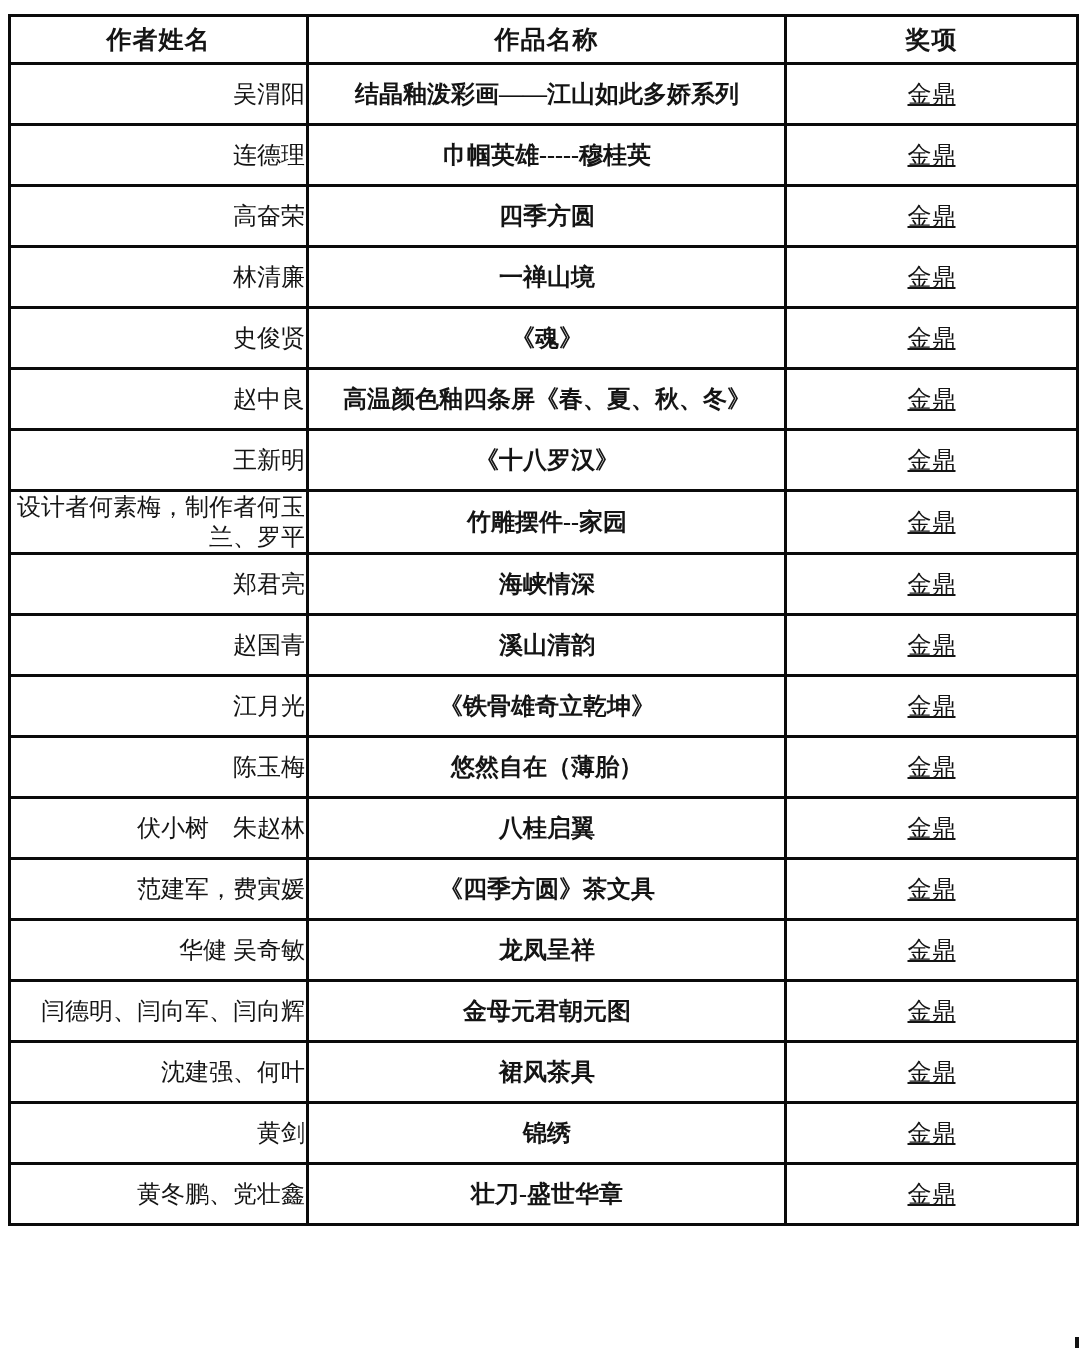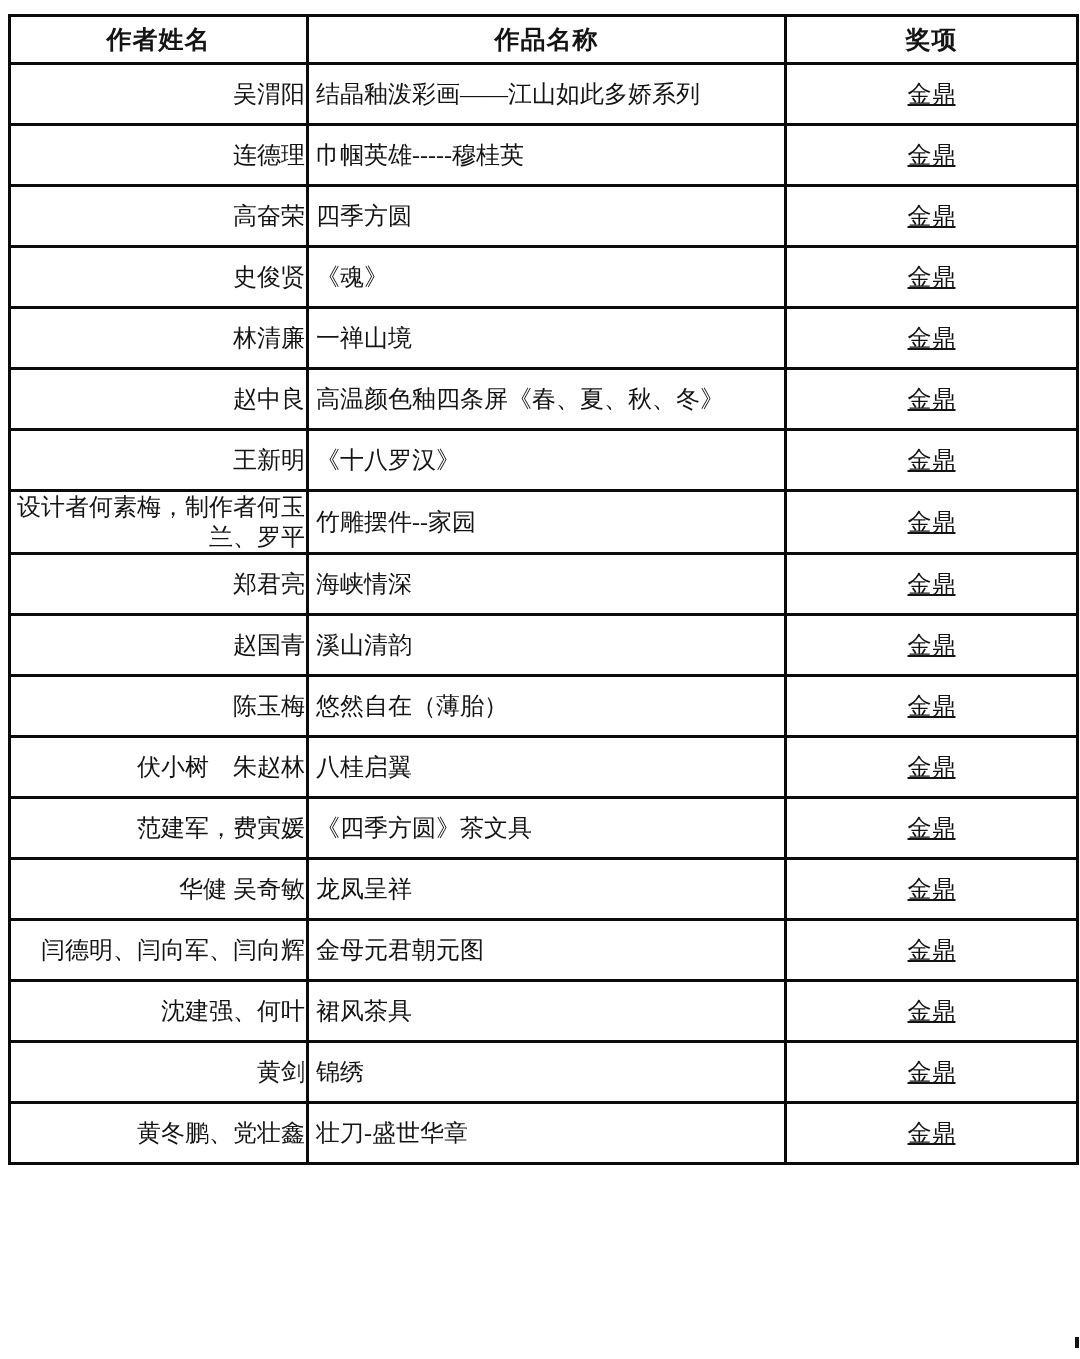--- a/index.html
+++ b/index.html
@@ -47,21 +47,21 @@
     letter-spacing: 1px;
   }
   table.award-table td {
     height: 61px;
     font-family: "Liberation Serif", "DejaVu Serif", serif;
     font-weight: 400;
     font-size: 24px;
     line-height: 30px;
   }
   table.award-table td.c0 { text-align: right; padding: 0 1px; }
-  table.award-table td.c1 { text-align: left;  padding: 0 6px 0 7px; }
+  table.award-table td.c1 { text-align: center;  padding: 0 6px 0 7px; font-weight: bold; }
   table.award-table td.c2 { text-align: center; padding: 0 2px; text-decoration: underline; }
 
   
   .edge-artifact {
     position: absolute;
     right: 1px;
     top: 1337px;
     width: 4px;
     height: 11px;
     background: #111111;
@@ -94,27 +94,27 @@
           <td class="c0">连德理</td>
           <td class="c1">巾帼英雄-----穆桂英</td>
           <td class="c2">金鼎</td>
         </tr>
         <tr>
           <td class="c0">高奋荣</td>
           <td class="c1">四季方圆</td>
           <td class="c2">金鼎</td>
         </tr>
         <tr>
-          <td class="c0">史俊贤</td>
-          <td class="c1">《魂》</td>
+          <td class="c0">林清廉</td>
+          <td class="c1">一禅山境</td>
           <td class="c2">金鼎</td>
         </tr>
         <tr>
-          <td class="c0">林清廉</td>
-          <td class="c1">一禅山境</td>
+          <td class="c0">史俊贤</td>
+          <td class="c1">《魂》</td>
           <td class="c2">金鼎</td>
         </tr>
         <tr>
           <td class="c0">赵中良</td>
           <td class="c1">高温颜色釉四条屏《春、夏、秋、冬》</td>
           <td class="c2">金鼎</td>
         </tr>
         <tr>
           <td class="c0">王新明</td>
           <td class="c1">《十八罗汉》</td>
@@ -126,20 +126,25 @@
           <td class="c2">金鼎</td>
         </tr>
         <tr>
           <td class="c0">郑君亮</td>
           <td class="c1">海峡情深</td>
           <td class="c2">金鼎</td>
         </tr>
         <tr>
           <td class="c0">赵国青</td>
           <td class="c1">溪山清韵</td>
+          <td class="c2">金鼎</td>
+        </tr>
+        <tr>
+          <td class="c0">江月光</td>
+          <td class="c1">《铁骨雄奇立乾坤》</td>
           <td class="c2">金鼎</td>
         </tr>
         <tr>
           <td class="c0">陈玉梅</td>
           <td class="c1">悠然自在（薄胎）</td>
           <td class="c2">金鼎</td>
         </tr>
         <tr>
           <td class="c0">伏小树　朱赵林</td>
           <td class="c1">八桂启翼</td>

